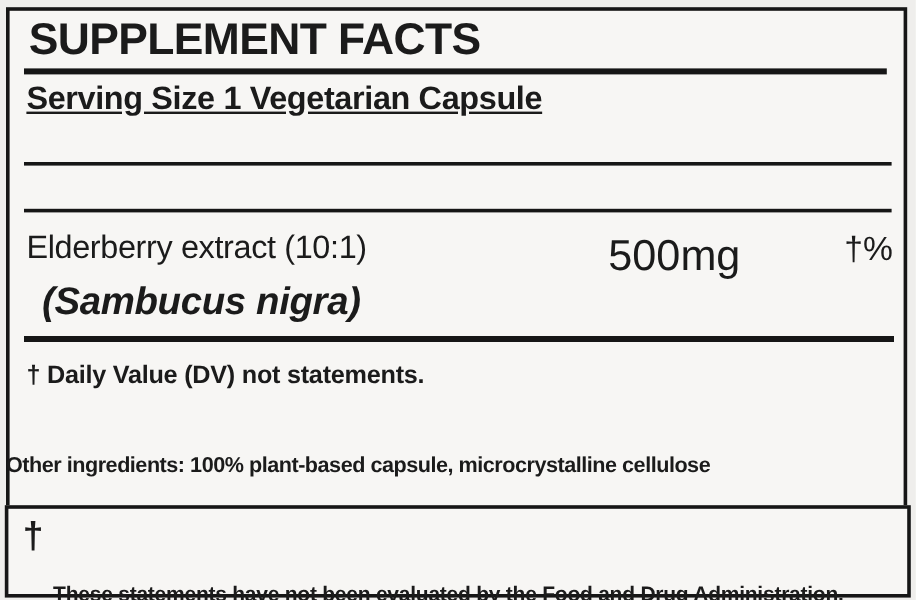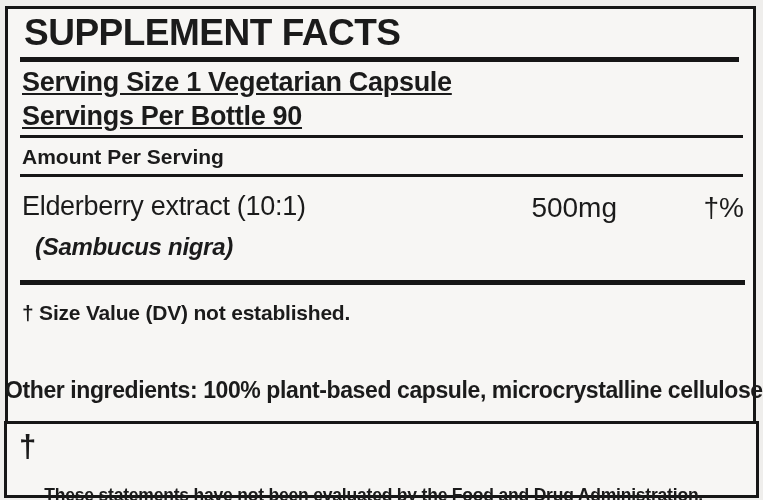--- a/index.html
+++ b/index.html
@@ -67,53 +67,53 @@
     left: 14px;
     top: 182px;
     font-size: 27px;
     font-weight: 500;
     letter-spacing: -0.3px;
     white-space: nowrap;
   }
   .ing-amount {
     right: 136px;
     top: 183px;
-    font-size: 28px;
+    font-size: 36px;
     font-weight: 500;
     white-space: nowrap;
   }
   .ing-dv {
     right: 9px;
     top: 183px;
     font-size: 28px;
     font-weight: 500;
     white-space: nowrap;
   }
   .ing-latin {
     left: 27px;
     top: 224px;
-    font-size: 24px;
+    font-size: 32px;
     font-weight: 600;
     font-style: italic;
     letter-spacing: -0.3px;
     white-space: nowrap;
   }
   .dv-note {
     left: 14px;
     top: 292px;
     font-size: 21px;
     font-weight: 700;
     letter-spacing: -0.2px;
     white-space: nowrap;
   }
   .other-ingredients {
     left: 5px;
     top: 377px;
     width: 756px;
-    font-size: 23px;
+    font-size: 18px;
     font-weight: 600;
     letter-spacing: -0.4px;
     white-space: nowrap;
   }
   .other-ingredients .oi-label { font-weight: 800; }
   .disclaimer-box {
     left: 4px;
     top: 421px;
     width: 755px;
     height: 77px;
@@ -139,38 +139,36 @@
   }
 </style>
 </head>
 <body>
 
 <div class="panel main-box">
   <div class="abs title">SUPPLEMENT FACTS</div>
   <div class="abs rule rule-title"></div>
 
   <div class="abs serving-line serving-size">Serving Size 1 Vegetarian Capsule</div>
-  <div class="abs serving-line servings-bottle">Servings Per Bottle 90</div>
 
   <div class="abs rule rule-serving"></div>
 
-  <div class="abs col-header amount-header">Amount Per Serving</div>
 
   <div class="abs rule rule-amount"></div>
 
   <div>
     <div class="abs ing-name">Elderberry extract (10:1)</div>
     <div class="abs ing-amount">500mg</div>
     <div class="abs ing-dv">†%</div>
     <div class="abs ing-latin">(Sambucus nigra)</div>
   </div>
 
   <div class="abs rule rule-thick"></div>
 
-  <div class="abs dv-note">† Size Value (DV) not established.</div>
+  <div class="abs dv-note">† Daily Value (DV) not statements.</div>
 </div>
 
 <div class="abs other-ingredients"><span class="oi-label">Other ingredients:</span><span> 100% plant-based capsule, microcrystalline cellulose</span></div>
 
 <div class="panel disclaimer-box">
   <div class="disc-dagger">†</div>
   <div class="disc-text">
     <div>These statements have not been evaluated by the Food and Drug Administration.</div>
   </div>
 </div>

